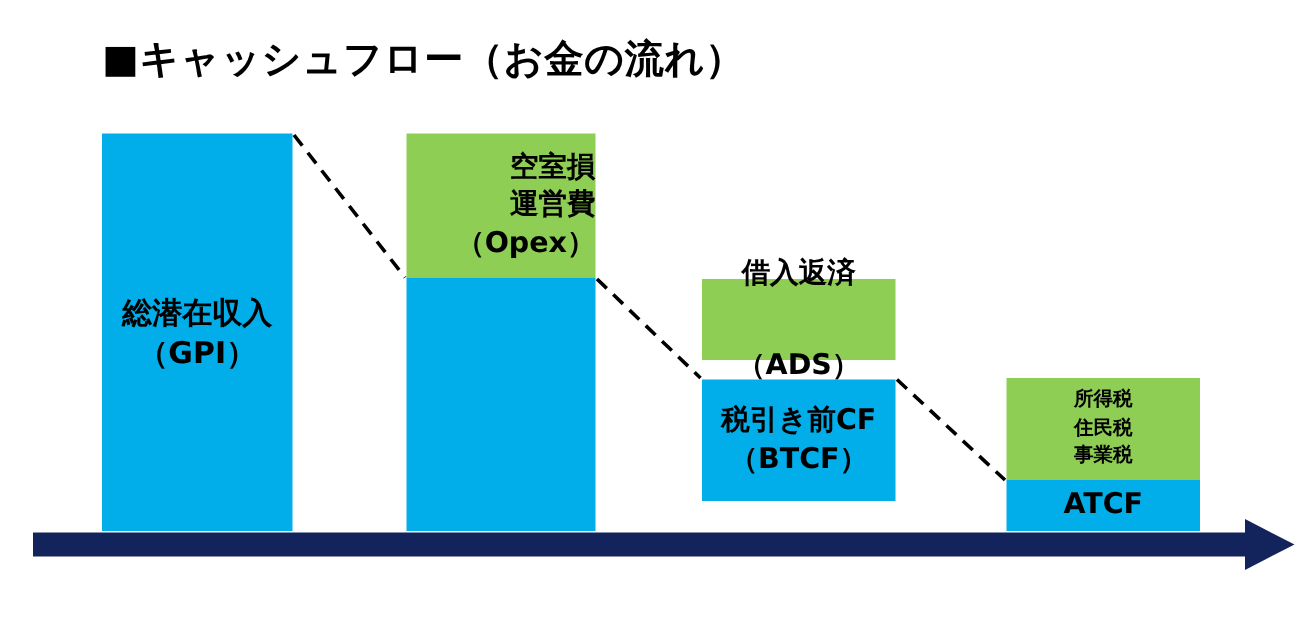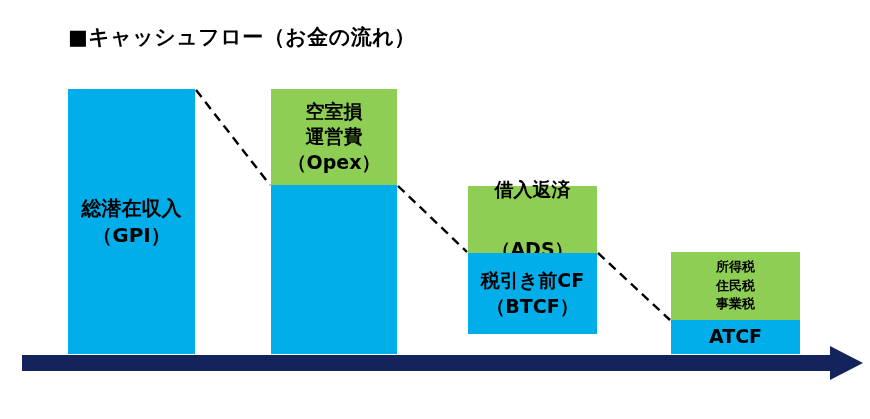--- a/index.html
+++ b/index.html
@@ -20,21 +20,21 @@
     left: 0; top: 0;
     width: 870px;
     height: 419px;
   }
 
   
   .chart-title {
     position: absolute;
     left: 68px;
     top: 25px;
-    font-size: 21px;
+    font-size: 26px;
     font-weight: bold;
     color: #000000;
     letter-spacing: 0.5px;
     white-space: nowrap;
     line-height: 1.2;
   }
 
   
   .bar-column {
     position: absolute;
@@ -93,31 +93,31 @@
   <div class="chart-title">■キャッシュフロー（お金の流れ）</div>
 
   <div class="bar-column" style="left:68px; top:89px; width:127px; height:265px;">
     <div class="seg blue fs-lg" style="top:0px; height:265px;text-align:right;">
       <span class="seg-line">総潜在収入</span>
       <span class="seg-line">（GPI）</span>
     </div>
   </div>
 
   <div class="bar-column" style="left:271px; top:89px; width:126px; height:265px;">
-    <div class="seg green fs-md" style="top:0px; height:96px;">
+    <div class="seg green fs-md" style="top:0px; height:96px;align-items:flex-end;">
       <span class="seg-line">空室損</span>
       <span class="seg-line">運営費</span>
       <span class="seg-line">（Opex）</span>
     </div>
     <div class="seg blue fs-lg" style="top:96px; height:169px;">
     </div>
   </div>
 
   <div class="bar-column" style="left:468px; top:186px; width:129px; height:168px;">
-    <div class="seg green fs-md" style="top:0px; height:67px;gap:35px;">
+    <div class="seg green fs-md" style="top:0px; height:54px;gap:35px;">
       <span class="seg-line">借入返済</span>
       <span class="seg-line">（ADS）</span>
     </div>
     <div class="seg blue fs-md" style="top:67px; height:81px;">
       <span class="seg-line">税引き前CF</span>
       <span class="seg-line">（BTCF）</span>
     </div>
   </div>
 
   <div class="bar-column" style="left:671px; top:252px; width:129px; height:85px;">

